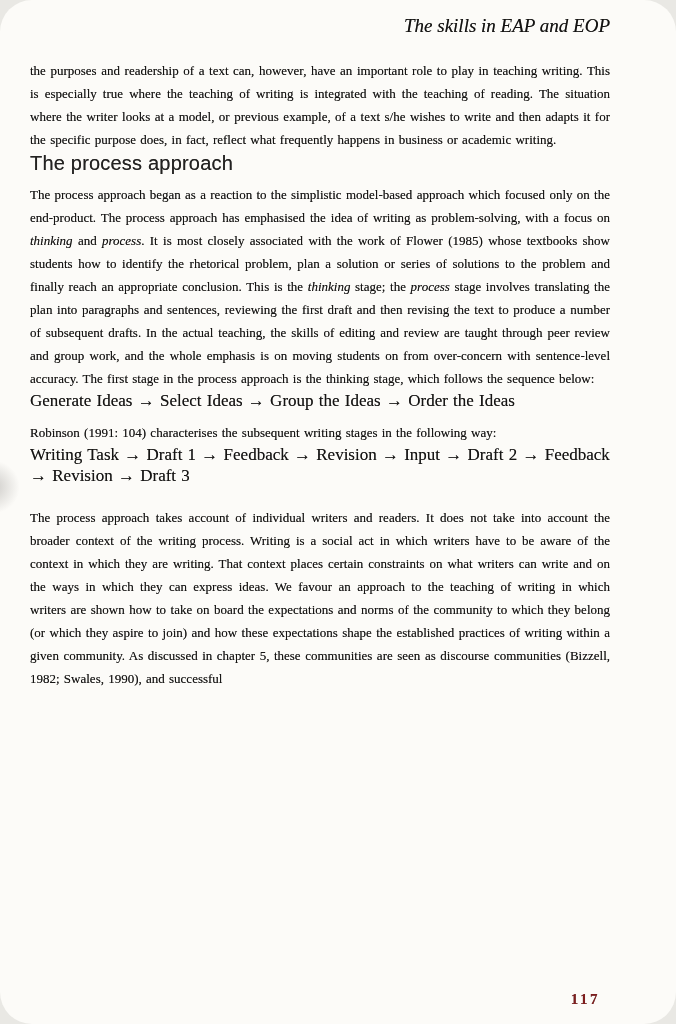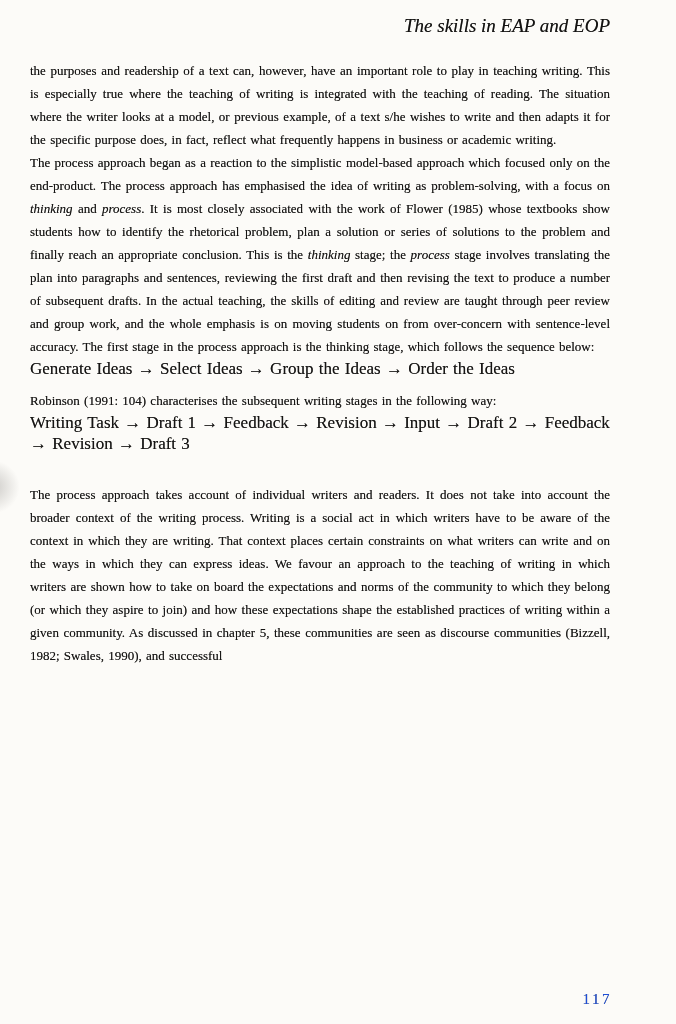--- a/index.html
+++ b/index.html
@@ -8,20 +8,21 @@
     background: #e9e8e4;
     font-family: "Liberation Serif", serif;
   }
   .page {
     position: relative;
     width: 676px; height: 1024px;
     background: #fcfbf8;
     overflow: hidden;
     color: #151413;
     text-shadow: 0 0 0.4px rgba(10,10,10,0.55);
+    border-radius: 32px;
   }
   
   .page::before {
     content: "";
     position: absolute;
     left: -8px; top: 460px;
     width: 28px; height: 54px;
     background: radial-gradient(ellipse at left, rgba(125,122,118,0.38), rgba(125,122,118,0) 70%);
     pointer-events: none;
   }
@@ -57,42 +58,44 @@
   .para-process { margin-bottom: 10px; }
   .seq {
     font-size: 17px;
     line-height: 21px;
     text-align: left;
     margin: 0;
     word-spacing: 1px;
   }
   .seq-thinking { margin-bottom: 10px; }
   .para-robinson { margin-bottom: 8px; text-align: justify; }
-  .seq-writing  { margin-bottom: 29px; }
+  .seq-writing  { margin-bottom: 20px; }
   .heading-social { margin-top: 0; }
   .para-social { margin-bottom: 0; }
   .page-number {
     position: absolute;
     top: 991px;
-    right: 64px;
+    right: 76px;
     font-size: 15px;
     letter-spacing: 2.5px;
-    color: #1d4ed8;
+    color: #7f1d1d;
+    font-weight: bold;
   }
 </style>
 </head>
 <body>
 
 <div class="page">
   <div class="content">
 
     <div class="running-head">The skills in EAP and EOP</div>
 
     <p class="body para-intro">the purposes and readership of a text can, however, have an important role to play in teaching writing. This is especially true where the teaching of writing is integrated with the teaching of reading. The situation where the writer looks at a model, or previous example, of a text s/he wishes to write and then adapts it for the specific purpose does, in fact, reflect what frequently happens in business or academic writing.</p>
 
+    <h2 class="heading">The process approach</h2>
 
     <p class="body para-process"><span>The process approach began as a reaction to the simplistic model-based approach which focused only on the end-product. The process approach has emphasised the idea of writing as problem-solving, with a focus on </span><i>thinking</i><span> and </span><i>process</i><span>. It is most closely associated with the work of Flower (1985) whose textbooks show students how to identify the rhetorical problem, plan a solution or series of solutions to the problem and finally reach an appropriate conclusion. This is the </span><i>thinking</i><span> stage; the </span><i>process</i><span> stage involves translating the plan into paragraphs and sentences, reviewing the first draft and then revising the text to produce a number of subsequent drafts. In the actual teaching, the skills of editing and review are taught through peer review and group work, and the whole emphasis is on moving students on from over-concern with sentence-level accuracy. The first stage in the process approach is the thinking stage, which follows the sequence below:</span></p>
 
     <p class="seq seq-thinking">Generate Ideas → Select Ideas → Group the Ideas → Order the Ideas</p>
 
     <p class="body para-robinson">Robinson (1991: 104) characterises the subsequent writing stages in the following way:</p>
 
     <p class="seq seq-writing">Writing Task → Draft 1 → Feedback → Revision → Input → Draft 2 → Feedback → Revision → Draft 3</p>
 
 

